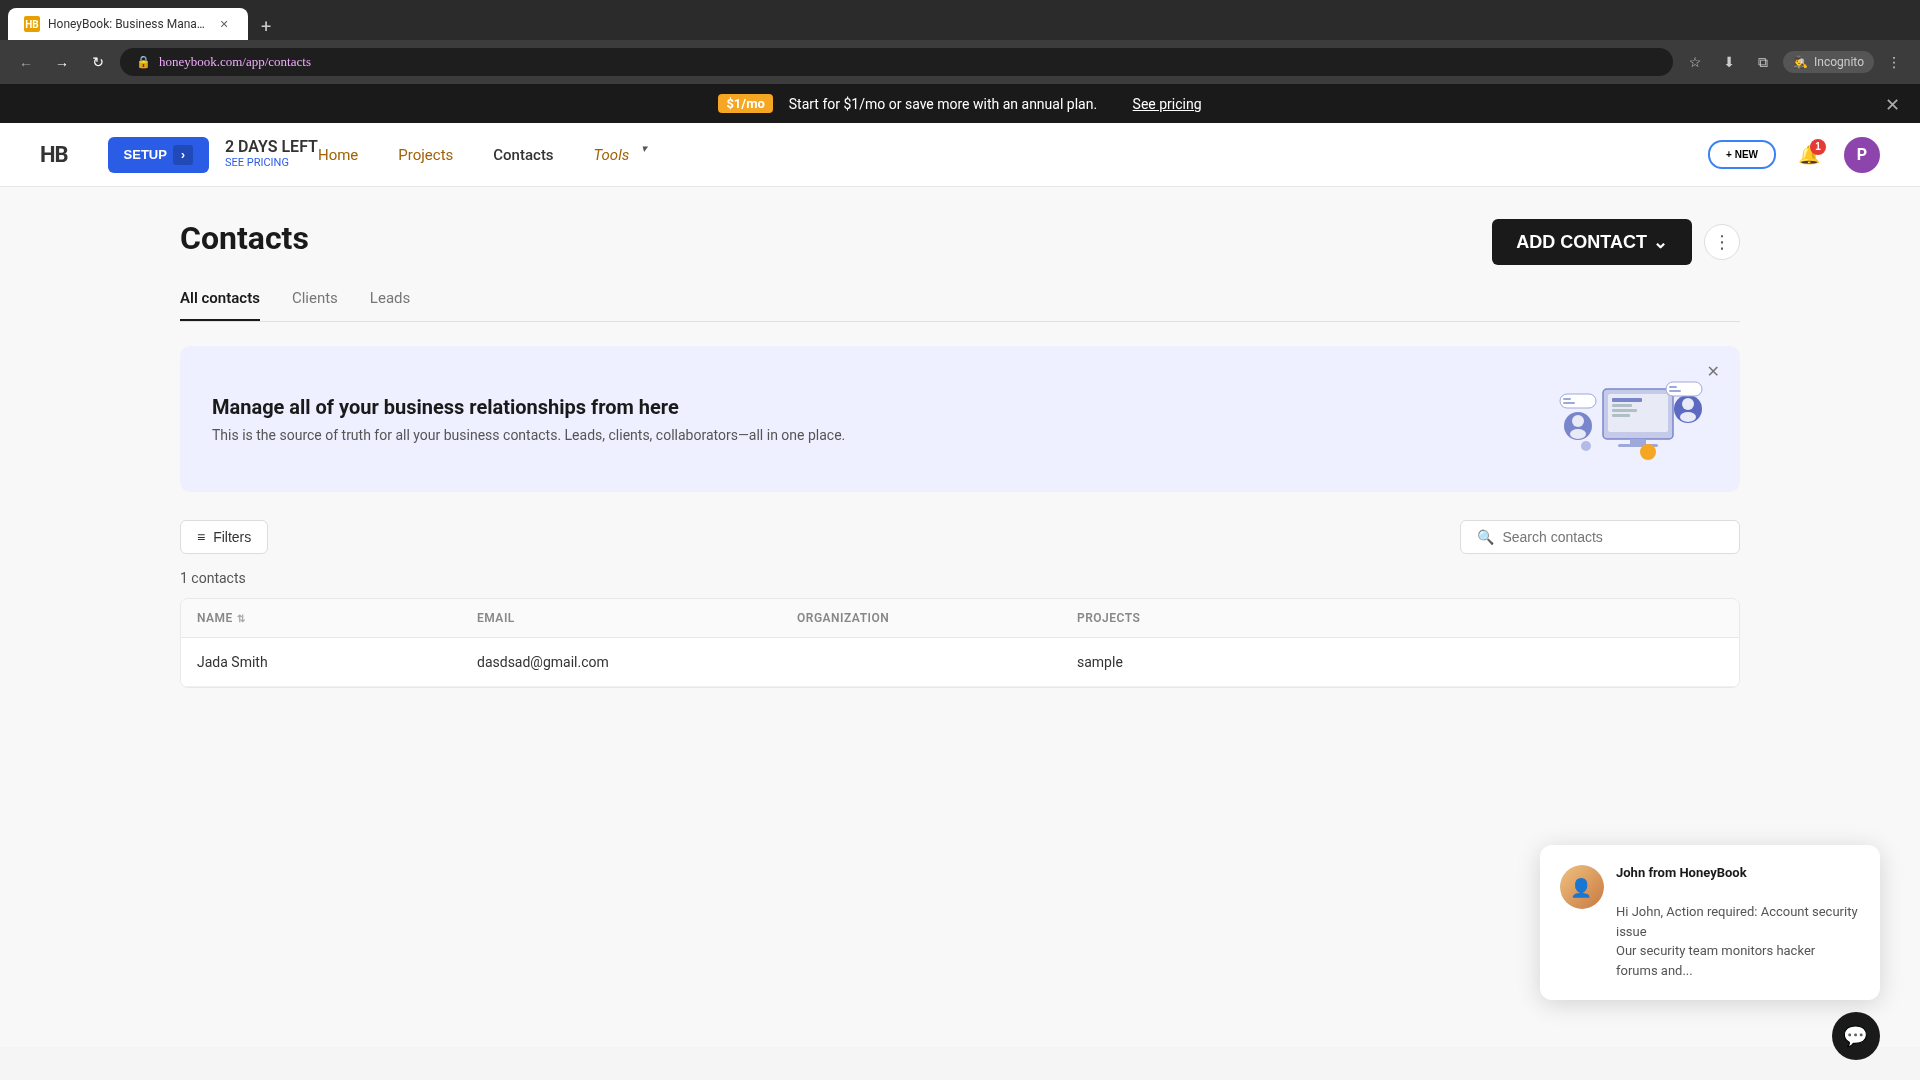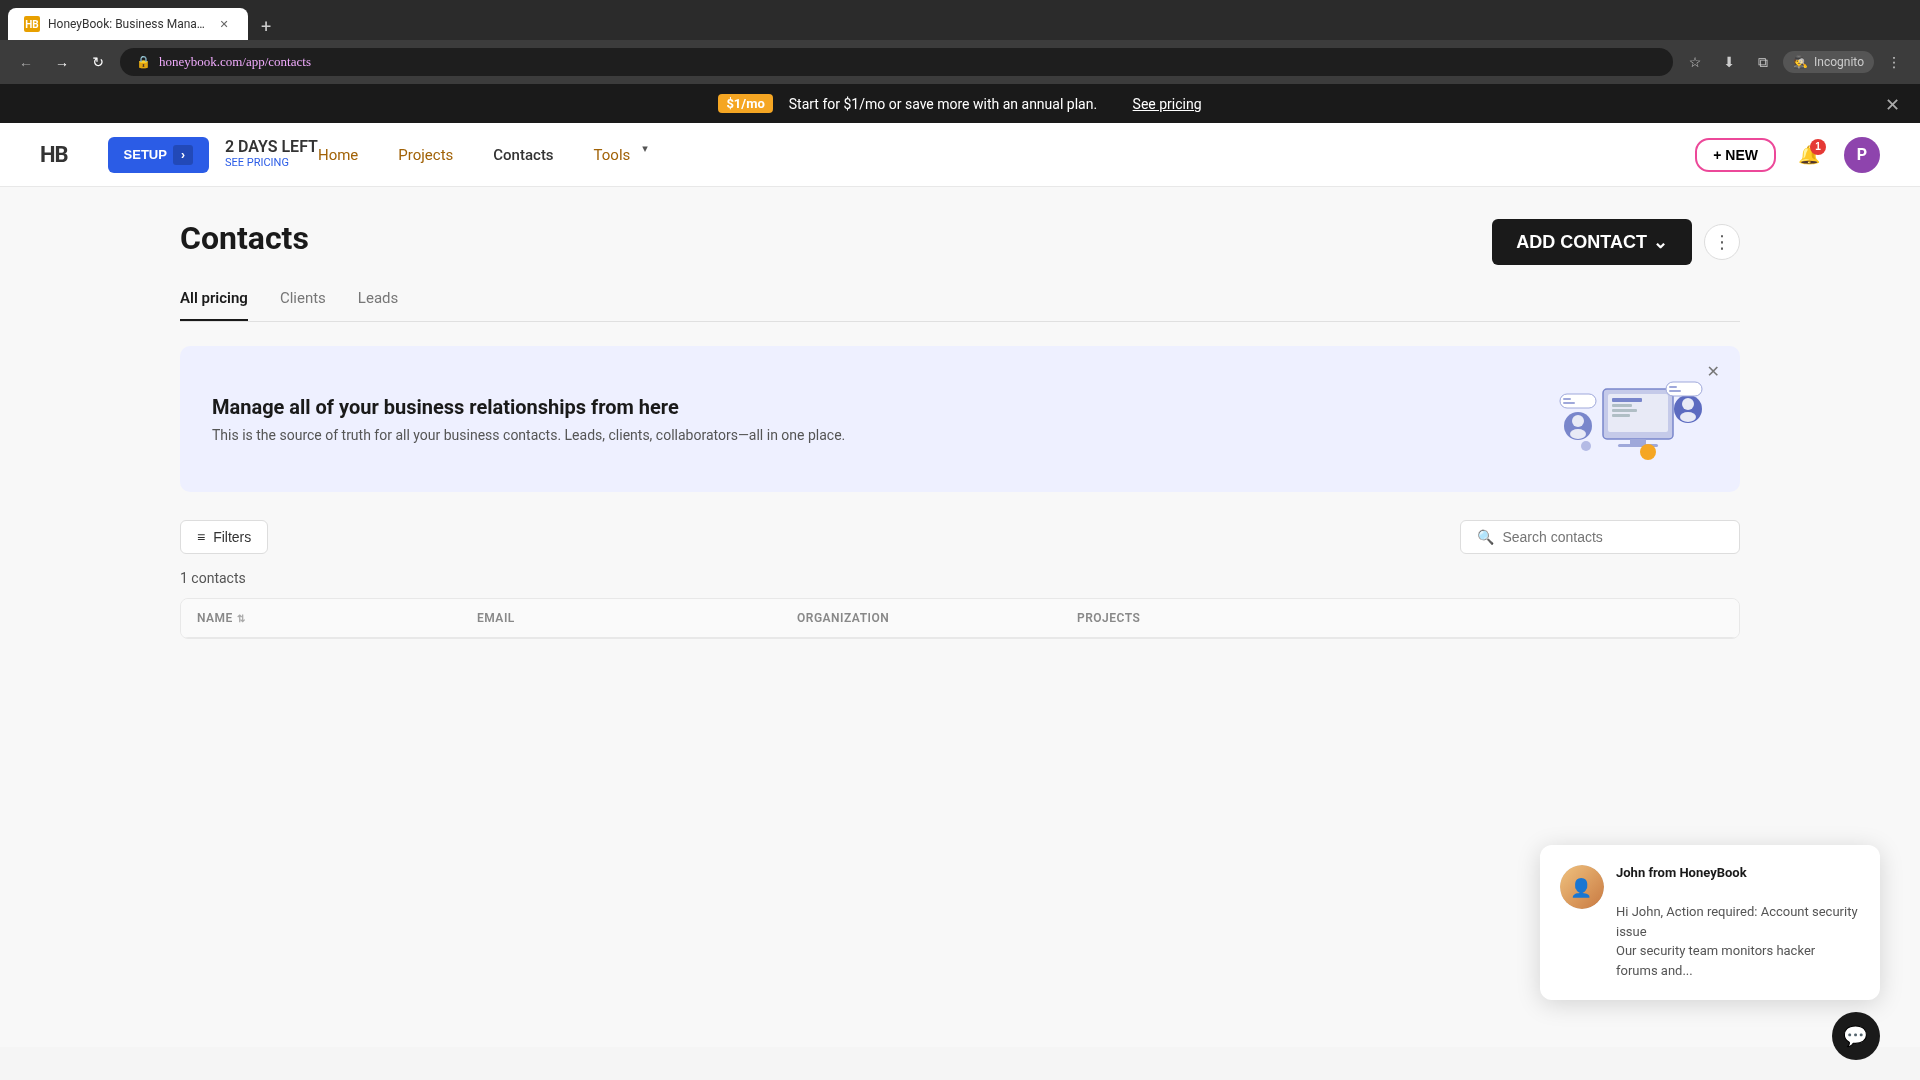--- a/index.html
+++ b/index.html
@@ -37,24 +37,24 @@
     .app-header { display: flex; align-items: center; padding: 0 40px; height: 64px; border-bottom: 1px solid #e8e8e8; background: #fff; }
     .app-logo { font-size: 22px; font-weight: bold; color: #333; margin-right: 40px; letter-spacing: -1px; }
     .setup-btn { background: #2b5ce6; color: white; border: none; border-radius: 6px; padding: 8px 16px; font-size: 13px; font-weight: 600; cursor: pointer; display: flex; align-items: center; gap: 6px; margin-right: 8px; }
     .setup-arrow { background: rgba(0,0,0,0.2); width: 20px; height: 20px; border-radius: 3px; display: flex; align-items: center; justify-content: center; font-size: 12px; }
     .days-left { display: flex; flex-direction: column; margin-right: auto; }
     .days-left-text { font-size: 16px; color: #333; font-weight: 600; }
     .see-pricing-small { font-size: 11px; color: #2b5ce6; cursor: pointer; text-decoration: none; }
     .main-nav { display: flex; align-items: center; gap: 40px; margin-right: auto; }
     .nav-item { font-size: 15px; color: #a16207; cursor: pointer; text-decoration: none; padding: 4px 0; }
     .nav-item.active { color: #333; font-weight: 500; }
-    .nav-tools { display: flex; align-items: flex-start; gap: 12px; }
+    .nav-tools { display: flex; align-items: flex-start; gap: 12px; font-style: italic; }
     .nav-tools-arrow { font-size: 11px; color: #555; }
     .header-right { display: flex; align-items: center; gap: 16px; }
-    .new-btn { background: #fff; border: 2px solid #ec4899; border-radius: 14px; padding: 7px 16px; font-size: 14px; font-weight: 600; cursor: pointer; display: flex; align-items: center; gap: 4px; }
+    .new-btn { background: #fff; border: 2px solid #3b82f6; border-radius: 14px; padding: 7px 16px; font-size: 10px; font-weight: 600; cursor: pointer; display: flex; align-items: center; gap: 4px; }
     .notif-btn { width: 36px; height: 36px; border-radius: 50%; border: none; background: none; cursor: pointer; position: relative; display: flex; align-items: center; justify-content: center; font-size: 18px; color: #555; }
     .notif-badge { position: absolute; top: 2px; right: 2px; background: #e53935; color: white; border-radius: 50%; width: 16px; height: 16px; font-size: 10px; display: flex; align-items: center; justify-content: center; font-weight: bold; }
     .avatar-btn { width: 36px; height: 36px; border-radius: 50%; background: #8e44ad; color: white; display: flex; align-items: center; justify-content: center; font-size: 16px; font-weight: bold; cursor: pointer; }
 
     
     .main-content { padding: 32px 180px; background: #f8f8f8; min-height: 860px; }
     .page-header { display: flex; align-items: flex-start; justify-content: space-between; margin-bottom: 24px; }
     .page-title { font-size: 32px; font-weight: 700; color: #1a1a1a; }
     .page-actions { display: flex; align-items: center; gap: 12px; }
     .add-contact-btn { background: #1a1a1a; color: white; border: none; border-radius: 6px; padding: 12px 24px; font-size: 18px; font-weight: 600; cursor: pointer; display: flex; align-items: center; gap: 6px; }
@@ -190,21 +190,21 @@
       <div class="page-actions">
         <button class="add-contact-btn">
           <span>ADD CONTACT</span>
           <span>⌄</span>
         </button>
         <button class="more-btn">⋮</button>
       </div>
     </div>
 
     <div class="tabs-row">
-      <div class="tab active">All pricing</div>
+      <div class="tab active">All contacts</div>
       <div class="tab">Clients</div>
       <div class="tab">Leads</div>
     </div>
 
     <div class="info-banner">
       <div class="info-banner-content">
         <div class="info-banner-title">Manage all of your business relationships from here</div>
         <div class="info-banner-desc">This is the source of truth for all your business contacts. Leads, clients, collaborators—all in one place.</div>
       </div>
       <div class="info-banner-illustration">
@@ -260,20 +260,26 @@
     <div class="contacts-table">
       <div class="table-header">
         <div class="th">
           <span>NAME</span>
           <span class="th-sort">⇅</span>
         </div>
         <div class="th">EMAIL</div>
         <div class="th">ORGANIZATION</div>
         <div class="th">PROJECTS</div>
       </div>
+      <div class="table-row-item">
+        <div class="td">Jada Smith</div>
+        <div class="td">dasdsad@gmail.com</div>
+        <div class="td"></div>
+        <div class="td">sample</div>
+      </div>
     </div>
 
   </div>
 </div>
 
 <div class="chat-widget">
   <div class="chat-content">
     <div class="chat-avatar">
       <div class="chat-avatar-img">👤</div>
     </div>

